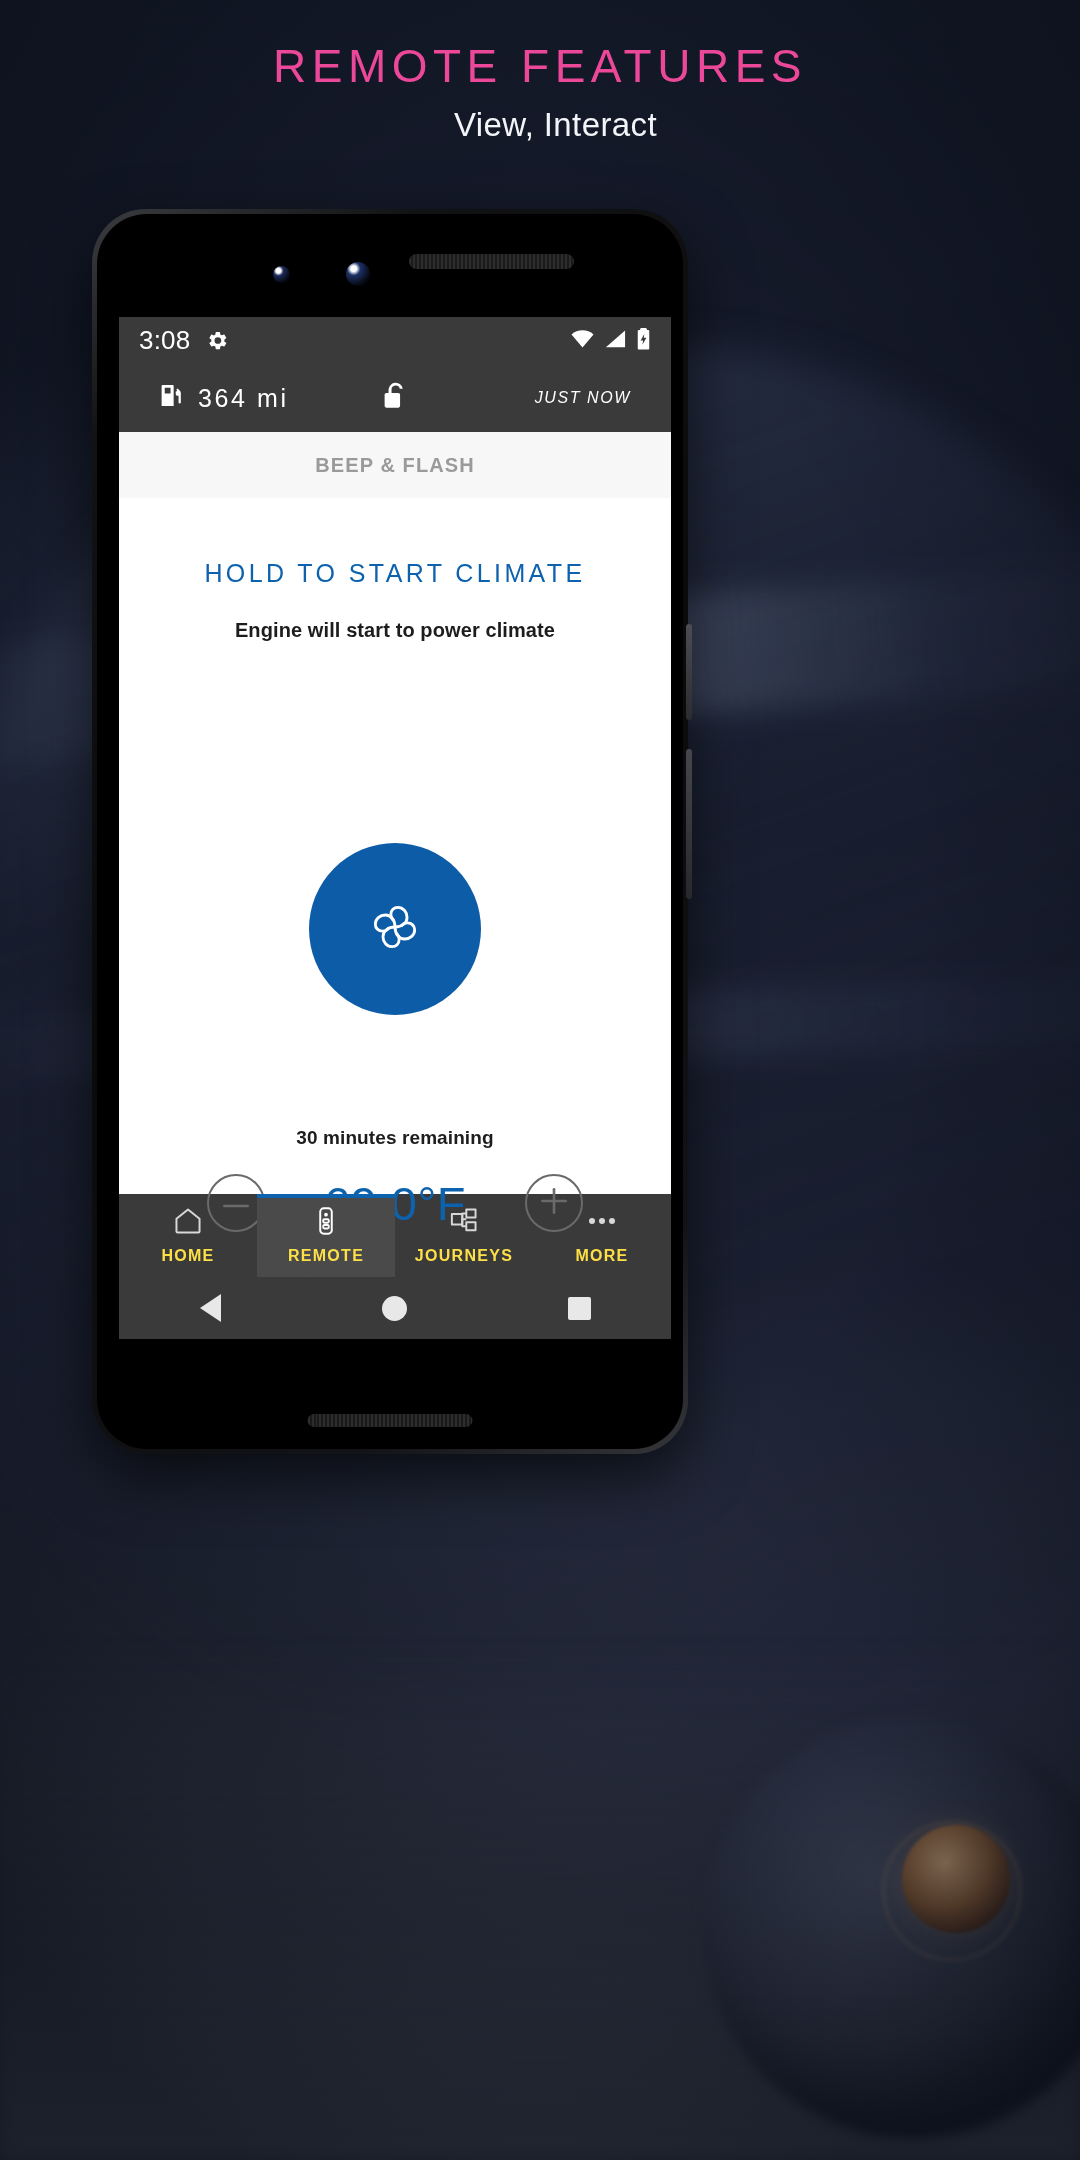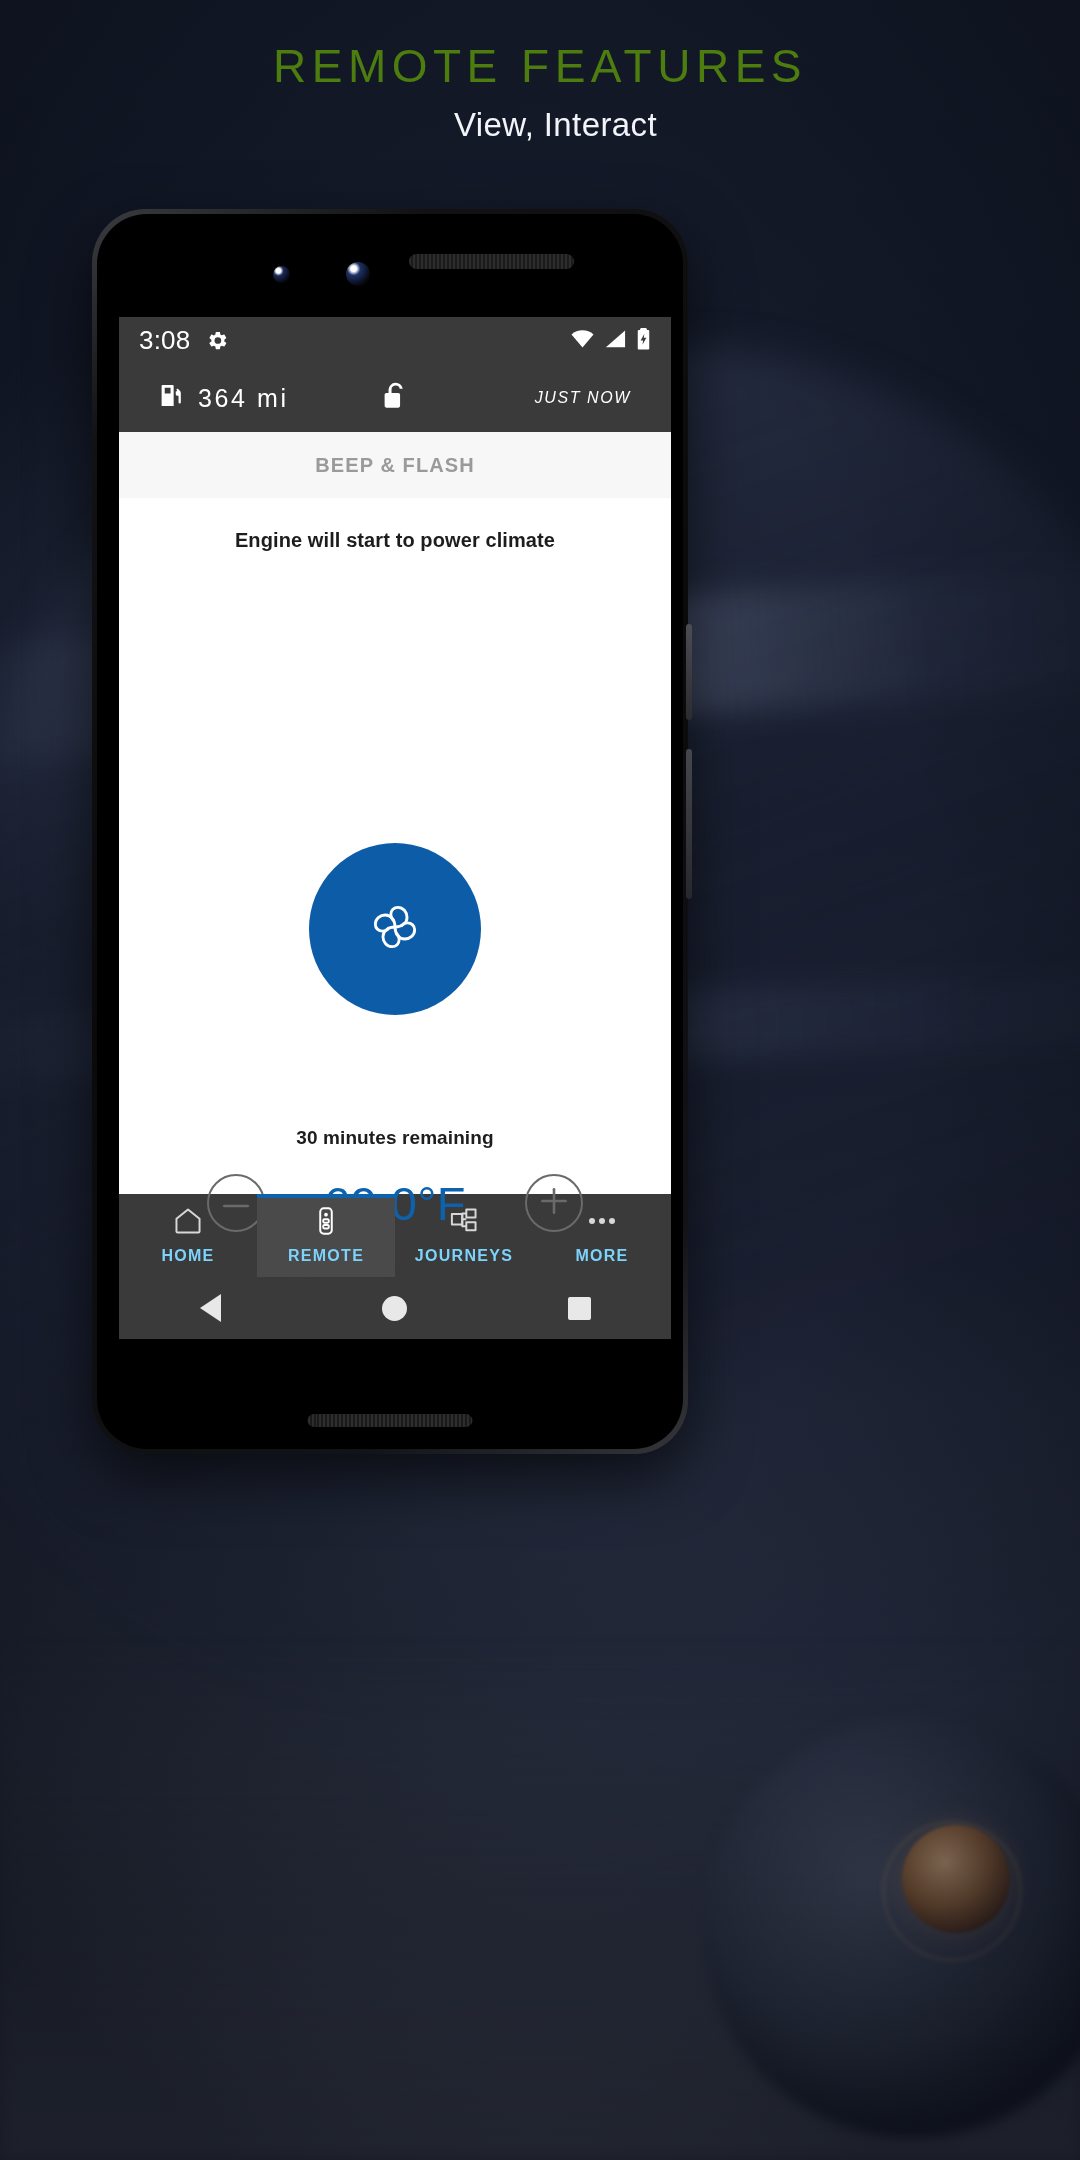--- a/index.html
+++ b/index.html
@@ -59,21 +59,21 @@
     filter:blur(8px);
   }
   .bg-vign {
     position:absolute; inset:0;
     background:radial-gradient(ellipse 78% 62% at 50% 42%, rgba(0,0,0,0) 45%, rgba(5,8,16,0.55) 100%);
   }
 
   
   .header { position:absolute; left:0; right:0; top:42px; text-align:center; z-index:5; }
   .header-title {
-    color:#4d7c0f; font-size:46px; font-weight:400; letter-spacing:5.5px; line-height:1.08;
+    color:#ec4899; font-size:46px; font-weight:400; letter-spacing:5.5px; line-height:1.08;
   }
   .header-sub {
     color:#f2f4f8; font-size:33px; font-weight:400; letter-spacing:0.4px; margin-top:14px;padding-left:31px;
   }
 
   
   .phone {
     position:absolute; left:92px; top:209px; width:596px; height:1245px; z-index:6;
     border-radius:54px;
     background:linear-gradient(145deg,#3a3c40 0%,#121214 14%,#0a0a0b 50%,#121316 86%,#343639 100%);
@@ -167,21 +167,21 @@
   .temp-value { color:#0d62ad; font-size:47px; font-weight:400; letter-spacing:0.5px; min-width:172px; text-align:center; }
   .target-label {
     position:absolute; top:762px; left:0; right:0; text-align:center;
     font-size:21px; font-weight:700; color:#3a3a3a; letter-spacing:2.2px;
   }
 
   
   .bottomnav { height:83px; background:#3a3a3a; display:flex; flex:none; }
   .nav-item {
     flex:1; display:flex; flex-direction:column; align-items:center; justify-content:center;
-    gap:7px; color:#7dd3fc; position:relative;
+    gap:7px; color:#fde047; position:relative;
   }
   .nav-item.selected { background:#4a4a4a; }
   .nav-item.selected::before {
     content:""; position:absolute; left:0; right:0; top:0; height:4px; background:#0d62ad;
   }
   .nav-label { font-size:16px; font-weight:700; letter-spacing:1.3px; }
 
   .androidnav { height:62px; background:#3a3a3a; display:flex; align-items:center;
                 justify-content:space-around; flex:none; }
   .and-back { width:0; height:0; border-top:14px solid transparent; border-bottom:14px solid transparent;
@@ -266,20 +266,21 @@
           </svg>
         </div>
         <div class="veh-right">JUST NOW</div>
       </div>
 
       <div class="tabs">
         <div class="tab">BEEP &amp; FLASH</div>
       </div>
 
       <div class="content">
+        <div class="hold-title">HOLD TO START CLIMATE</div>
         <div class="hold-sub">Engine will start to power climate</div>
 
         <div class="fan-circle">
           <span>
             <svg width="70" height="62" viewBox="0 0 64 56" fill="none" stroke="#ffffff" stroke-width="2.6" stroke-linecap="round" stroke-linejoin="round">
               <path d="M32 28c0-6.4-3.8-11-8.8-11S14 20.6 14 25.4c0 3.6 2.8 6.4 6.6 6.4 2.6 0 4.4-1.2 5.4-2.6"></path>
               <path d="M32 28c6.4 0 11-3.8 11-8.8S39.4 10 34.6 10c-3.6 0-6.4 2.8-6.4 6.6 0 2.6 1.2 4.4 2.6 5.4"></path>
               <path d="M32 28c0 6.4 3.8 11 8.8 11S50 35.4 50 30.6c0-3.6-2.8-6.4-6.6-6.4-2.6 0-4.4 1.2-5.4 2.6"></path>
               <path d="M32 28c-6.4 0-11 3.8-11 8.8S24.6 46 29.4 46c3.6 0 6.4-2.8 6.4-6.6 0-2.6-1.2-4.4-2.6-5.4"></path>
             </svg>

